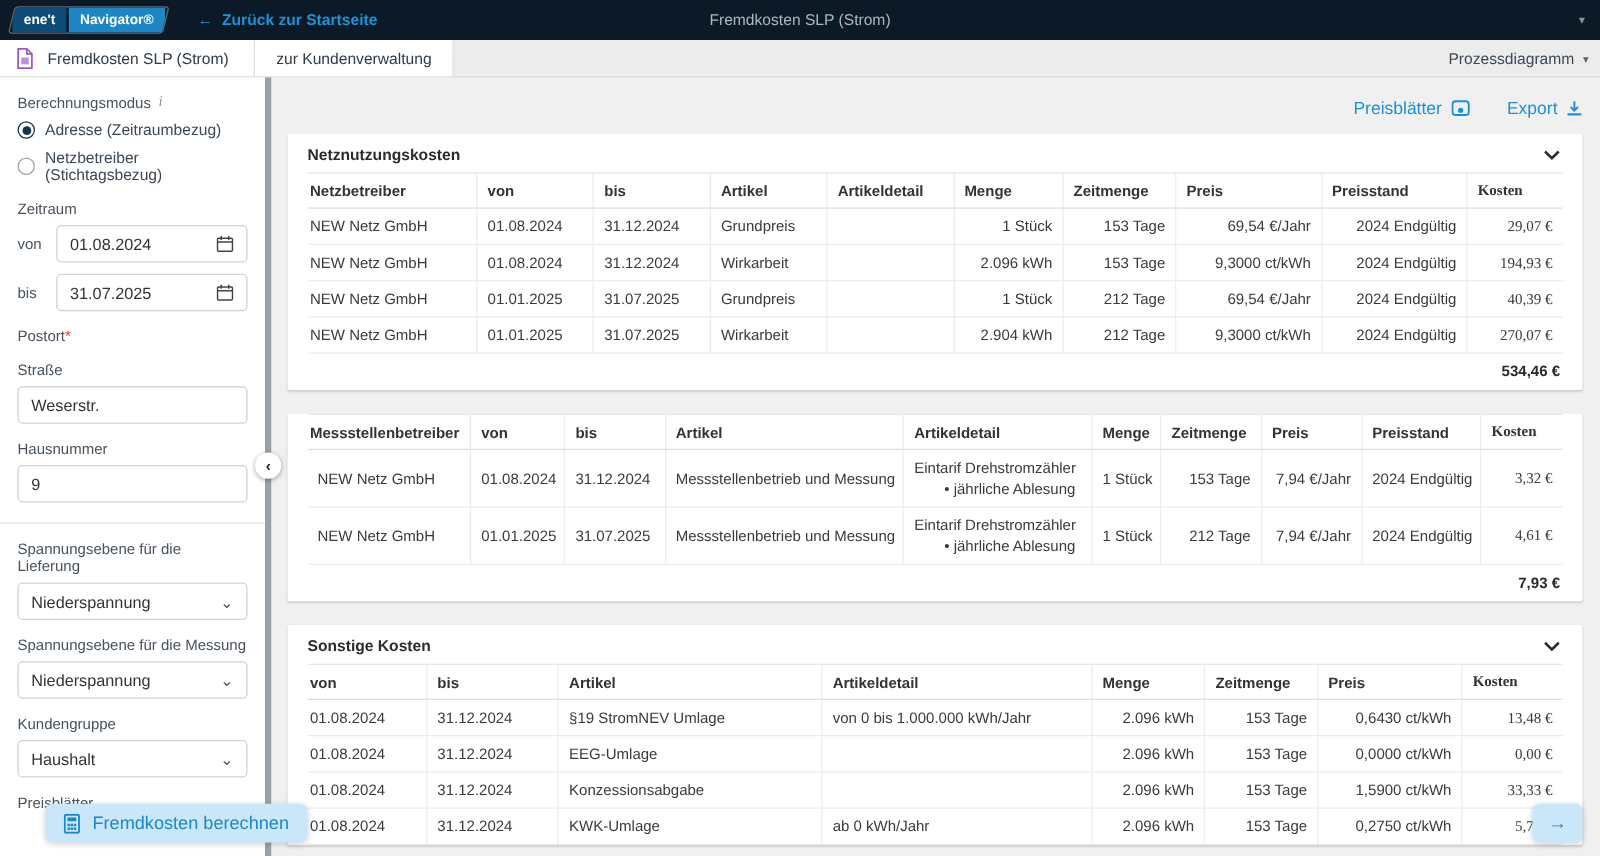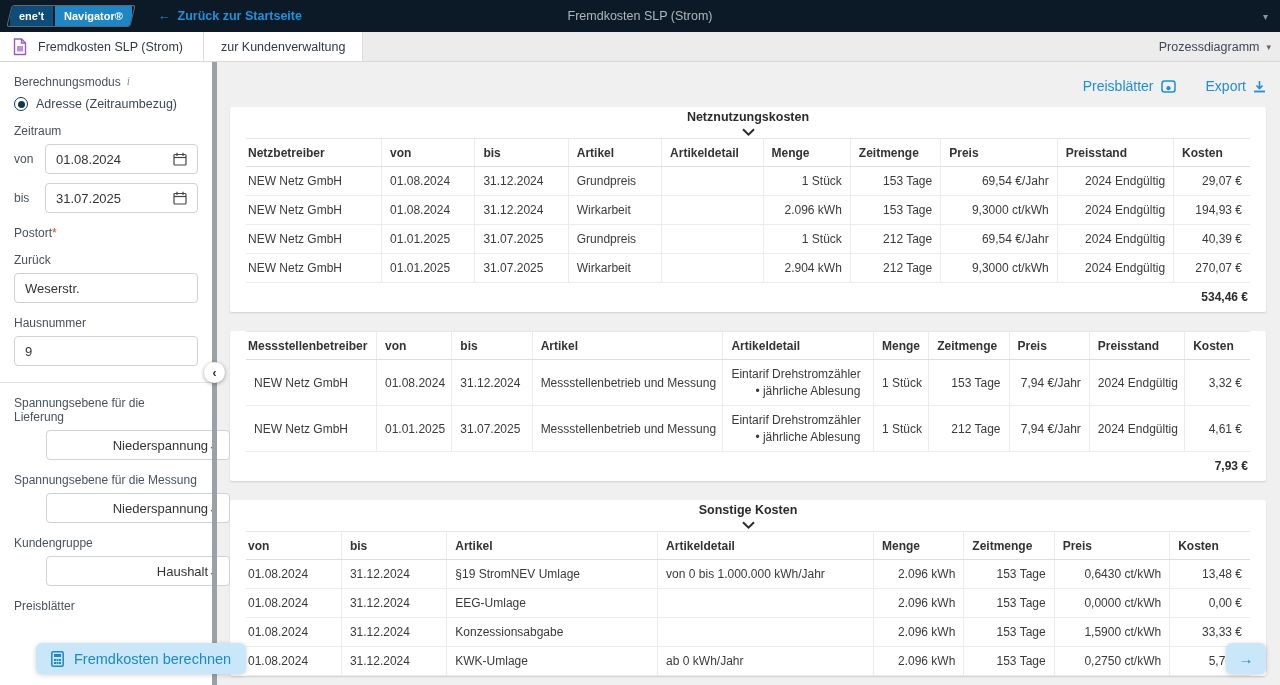--- a/index.html
+++ b/index.html
@@ -40,43 +40,43 @@
   .f-label { font-size:12px; color:#47525d; margin:13px 0 6px; display:flex; align-items:center; gap:6px; }
   .f-label:first-child { margin-top:0; }
   .req { color:#e53935; }
   .info-glyph { color:#8a949e; font-size:12px; font-family:"Liberation Serif", serif; font-style:italic; cursor:pointer; }
   .radio-row { display:flex; align-items:center; gap:8px; margin:8px 0; font-size:12.5px; color:#3c4854; cursor:pointer; }
   .radio-circle { width:14px; height:14px; border:1.5px solid #9aa4ad; border-radius:50%; position:relative; flex:none; }
   .radio-circle.checked { border-color:#14354e; }
   .radio-circle.checked::after { content:''; position:absolute; inset:2.5px; background:#14354e; border-radius:50%; }
   .f-input, .f-select { height:30px; border:1px solid #ccd2d8; border-radius:4px; background:#fff;
         font-size:13px; color:#333; padding:0 10px; display:flex; align-items:center; width:100%; cursor:text; }
-  .f-select { justify-content:flex-end; cursor:pointer;margin-left:32px; }
+  .f-select { justify-content:space-between; cursor:pointer; }
   .sel-chev { color:#55606a; flex:none; }
   .date-row { display:flex; align-items:center; gap:9px; margin-bottom:9px; }
   .date-lbl { width:22px; font-size:12px; color:#47525d; flex:none; }
   .date-input { flex:1; justify-content:space-between; cursor:pointer; }
   .sb-divider { height:1px; background:#e1e4e7; margin:16px -14px 2px -14px; }
 
   
   .actions-row { display:flex; justify-content:flex-end; align-items:center; gap:30px; height:22px; margin-bottom:10px; }
   .action-link { display:flex; align-items:center; gap:7px; color:#1e8fd5; font-size:14px; cursor:pointer; }
 
   
   .card { background:#fff; border-radius:2px; box-shadow:0 1px 2px rgba(0,0,0,.14); margin-bottom:19px; padding:0 16px; }
-  .card-header { display:flex; justify-content:space-between; align-items:center; height:31px; padding-top:3px;flex-direction:column; }
+  .card-header { display:flex; justify-content:space-between; align-items:center; height:31px; padding-top:3px; }
   .card-title { font-size:12.5px; font-weight:bold; color:#2b2b2b; }
   .chevron-btn { cursor:pointer; display:flex; align-items:center; padding:2px; }
   table { width:100%; border-collapse:collapse; font-size:12px; color:#3a3a3a; table-layout:fixed; }
   thead th { text-align:left; font-weight:bold; color:#333; height:28px; padding:0 8px;
              border-top:1px solid #e6e6e6; border-bottom:1px solid #dedede; border-right:1px solid #ececec;
              overflow:hidden; white-space:nowrap; }
   tbody td { height:29px; padding:2px 8px; border-bottom:1px solid #ececec; border-right:1px solid #ececec;
              overflow:hidden; white-space:nowrap; }
-  thead th:last-child, tbody td:last-child { border-right:none; }
+  thead th:last-child, tbody td:last-child { border-right:none;font-family:Liberation Serif, serif; }
   thead th:first-child, tbody td:first-child { padding-left:2px; }
   .t-netz td:nth-child(n+6), .t-mess td:nth-child(n+6), .t-sonst td:nth-child(n+5) { text-align:right; }
   .t-mess tbody td { height:46px; padding:5px 8px; }
   .detail-line2 { padding-left:24px; margin-top:3px; }
   .card-total { text-align:right; font-weight:bold; font-size:12px; color:#2b2b2b; height:29px; line-height:29px; padding-right:2px; }
 
   
   .calc-button { position:absolute; left:36px; bottom:11px; height:31px; background:#c9e7f8; color:#1e88c7;
                  border-radius:6px; display:flex; align-items:center; gap:10px; padding:0 15px;
                  font-size:14.5px; cursor:pointer; box-shadow:0 1px 5px rgba(0,0,0,.18); z-index:10; }
@@ -125,20 +125,24 @@
 
   <aside class="sidebar">
 
     <div class="f-label">
       <span>Berechnungsmodus</span>
       <span class="info-glyph">i</span>
     </div>
     <div class="radio-row">
       <span class="radio-circle checked"></span>
       <span>Adresse (Zeitraumbezug)</span>
+    </div>
+    <div class="radio-row">
+      <span class="radio-circle"></span>
+      <span>Netzbetreiber (Stichtagsbezug)</span>
     </div>
 
     <div class="f-label">Zeitraum</div>
     <div class="date-row">
       <span class="date-lbl">von</span>
       <div class="f-input date-input">
         <span>01.08.2024</span>
         <span>
           <svg width="14" height="14" viewBox="0 0 14 14">
               <rect x="1" y="2.5" width="12" height="10.5" rx="1" fill="none" stroke="#444" stroke-width="1.2"></rect>
@@ -161,21 +165,21 @@
               <line x1="1" y1="5.5" x2="13" y2="5.5" stroke="#444" stroke-width="1.2"></line>
             </svg>
         </span>
       </div>
     </div>
 
     <div class="f-label">
       <span><span>Postort</span><span class="req">*</span></span>
     </div>
 
-    <div class="f-label">Zurück</div>
+    <div class="f-label">Straße</div>
     <div class="f-input">
       <span>Weserstr.</span>
     </div>
 
     <div class="f-label">Hausnummer</div>
     <div class="f-input">
       <span>9</span>
     </div>
 
     <div class="sb-divider"></div>

